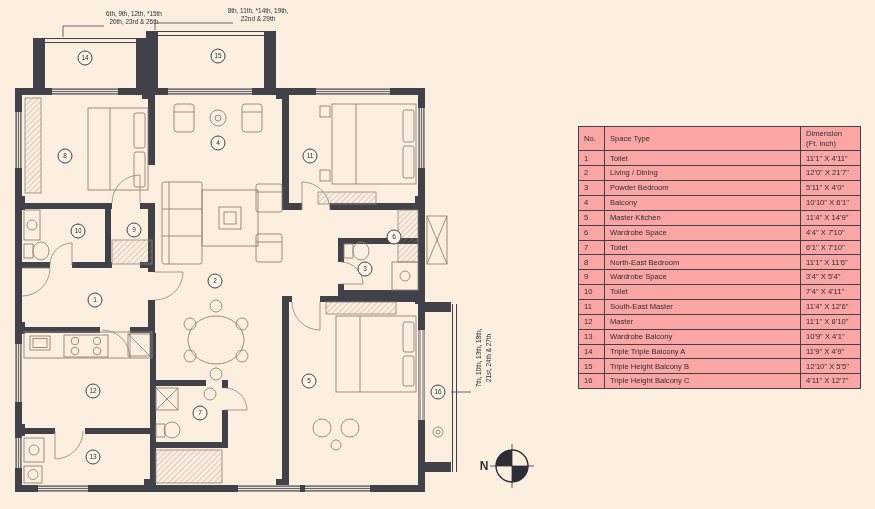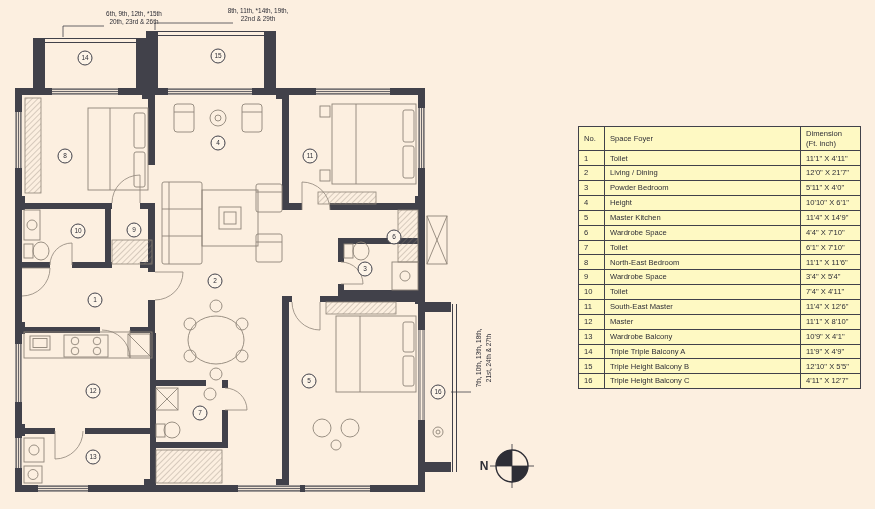--- a/index.html
+++ b/index.html
@@ -18,21 +18,21 @@
   .anno{font-size:6.4px;fill:#2e2e36;}
   .mid{text-anchor:middle;}
   .markers circle{fill:#fdf4e8;stroke:#41414a;stroke-width:1;}
   .markers text{font-size:6.5px;fill:#2e2e36;text-anchor:middle;}
   .compass circle{fill:none;stroke:#2e2e36;stroke-width:1.4;}
   .compass .q{fill:#2e2e36;stroke:none;}
   .compass line{stroke:#2e2e36;stroke-width:0.8;}
   .north-n{font-size:12px;font-weight:bold;fill:#2e2e36;text-anchor:middle;}
 
   .table-wrap{position:absolute;left:578px;top:126px;}
-  table{border-collapse:collapse;background:#fef9c3;padding-left:25px;}
+  table{border-collapse:collapse;background:#fca5a5;padding-left:25px;}
   th,td{border:1px solid #41414a;font-size:7.6px;line-height:1.25;padding:2.2px 5px;text-align:left;font-weight:normal;color:#2e2e36;vertical-align:middle;}
   .col-no{width:26px;}
   .col-type{width:196px;}
   .col-dim{width:60px;}
 </style>
 </head>
 <body>
 
 <svg class="plan-svg" width="560" height="509" viewBox="0 0 560 509" xmlns="http://www.w3.org/2000/svg">
   <defs>
@@ -346,21 +346,21 @@
     <path class="q" d="M512,466 L512,482 A16,16 0 0 0 528,466 Z"></path>
     <text class="north-n" x="484" y="470">N</text>
   </g>
 </svg>
 
 <div class="table-wrap">
   <table>
     <thead>
       <tr>
         <th class="col-no">No.</th>
-        <th class="col-type">Space Foyer</th>
+        <th class="col-type">Space Type</th>
         <th class="col-dim">Dimension (Ft. inch)</th>
       </tr>
     </thead>
     <tbody>
         <tr>
           <td class="col-no">1</td>
           <td>Toilet</td>
           <td>11'1" X 4'11"</td>
         </tr>
         <tr>
@@ -368,21 +368,21 @@
           <td>Living / Dining</td>
           <td>12'0" X 21'7"</td>
         </tr>
         <tr>
           <td class="col-no">3</td>
           <td>Powder Bedroom</td>
           <td>5'11" X 4'0"</td>
         </tr>
         <tr>
           <td class="col-no">4</td>
-          <td>Height</td>
+          <td>Balcony</td>
           <td>10'10" X 6'1"</td>
         </tr>
         <tr>
           <td class="col-no">5</td>
           <td>Master Kitchen</td>
           <td>11'4" X 14'9"</td>
         </tr>
         <tr>
           <td class="col-no">6</td>
           <td>Wardrobe Space</td>

